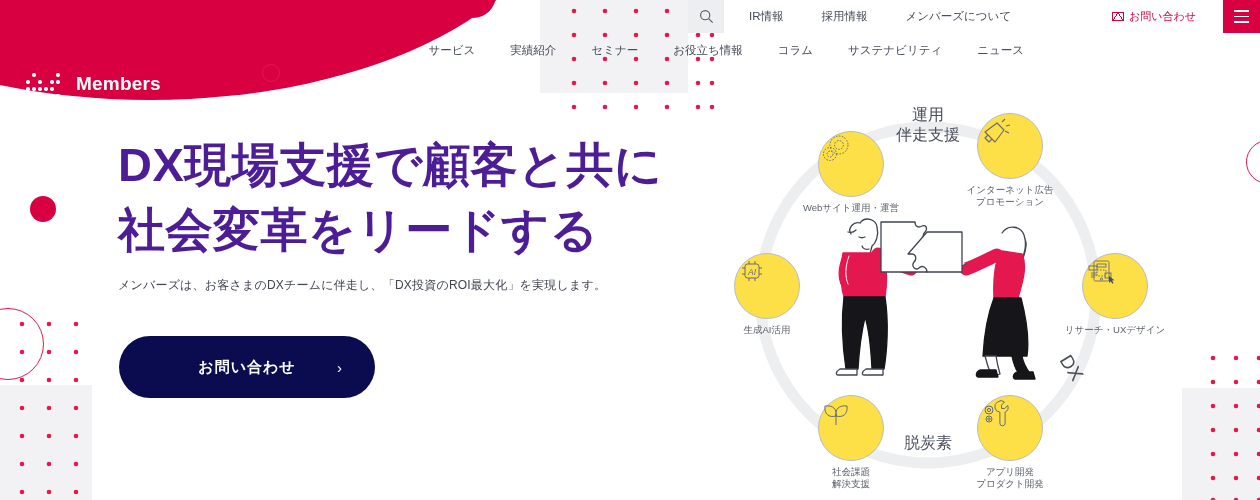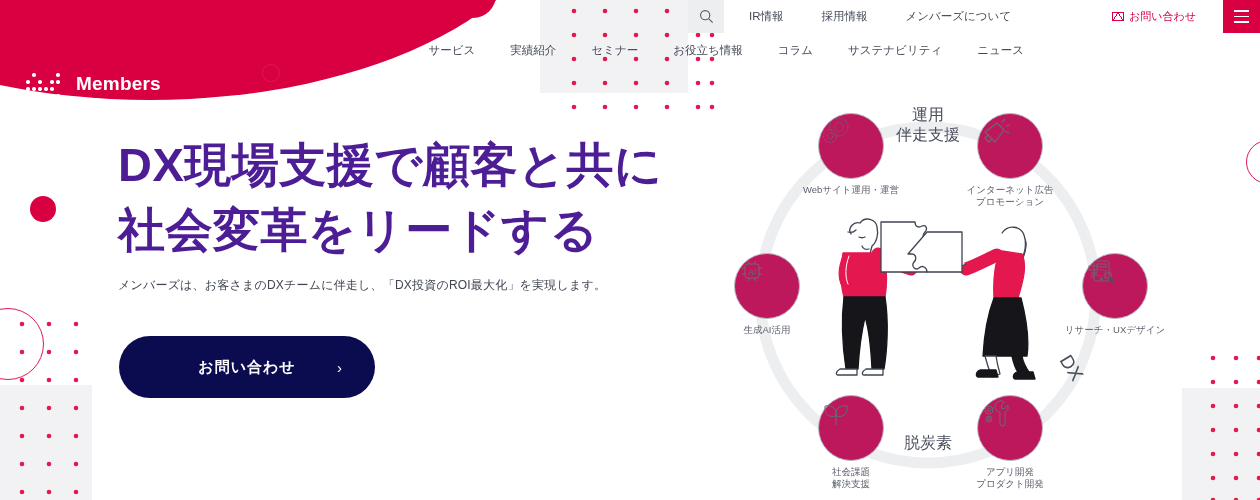--- a/index.html
+++ b/index.html
@@ -104,21 +104,21 @@
     font-family:"Liberation Sans", sans-serif;
   }
   .cta .chev { position:absolute; right:32px; font-weight:normal; font-size:15px; }
 
   
   .diagram { position:absolute; left:700px; top:95px; width:480px; height:410px; }
   .diagram svg { position:absolute; left:0; top:0; }
   .node { position:absolute; text-align:center; }
   .node .bub {
     width:66px; height:66px; border-radius:50%; border:1px solid #b9bcc4;
-    background:#be185d; margin:0 auto; position:relative;
+    background:#fde047; margin:0 auto; position:relative;
     display:flex; align-items:center; justify-content:center;font-style:italic;
   }
   .node .cap {
     margin-top:5px; font-size:9.5px; color:#5a5f6b; line-height:1.28; white-space:pre-line;
   }
   .arc-label { position:absolute; color:#4a4f5c; font-size:16px; text-align:center; line-height:1.22; white-space:pre-line;}
   .dx-label { position:absolute; color:#4a4f5c; font-size:19px; transform:rotate(58deg); }
 </style>
 </head>
 <body>
@@ -333,21 +333,21 @@
         <path d="M63 12h34c0 5 4 6 7 4 4 -2 6 3 3 6 -3 3 -2 7 2 7v33H63z" fill="#fff" stroke="#3f4450"></path>
         <path d="M109 22h35v40h-35c0 -5 -5 -7 -8 -4 -4 3 -8 -2 -5 -6 3 -3 2 -8 -2 -8h-4z" fill="#fff" stroke="#3f4450"></path>
       </g>
     </svg>
 
     <div class="arc-label" style="left:168px; top:10px; width:120px;">運用
 伴走支援</div>
     <div class="arc-label" style="left:168px; top:338px; width:120px;">脱炭素</div>
     <div class="dx-label" style="left:358px; top:262px;">DX</div>
 
-    <div class="node" style="left:96px; top:18px; width:110px;">
+    <div class="node" style="left:96px; top:36px; width:110px;">
       <div class="bub">
         <svg width="34" height="34" viewBox="0 0 34 34">
           <g fill="none" stroke="#666b75" stroke-width="1" stroke-dasharray="1.6 1.4">
             <circle cx="20" cy="13" r="9"></circle>
               <circle cx="20" cy="13" r="4.4"></circle>
             <circle cx="11" cy="22" r="6.5"></circle>
               <circle cx="11" cy="22" r="3"></circle>
           </g>
         </svg>
       </div>

